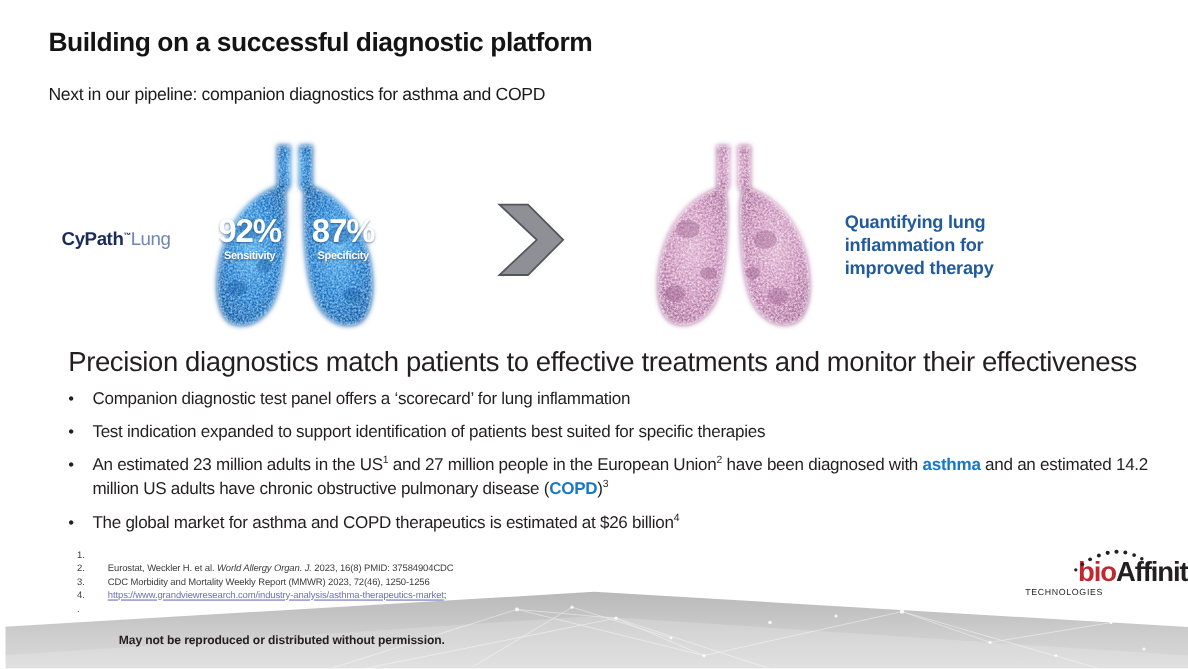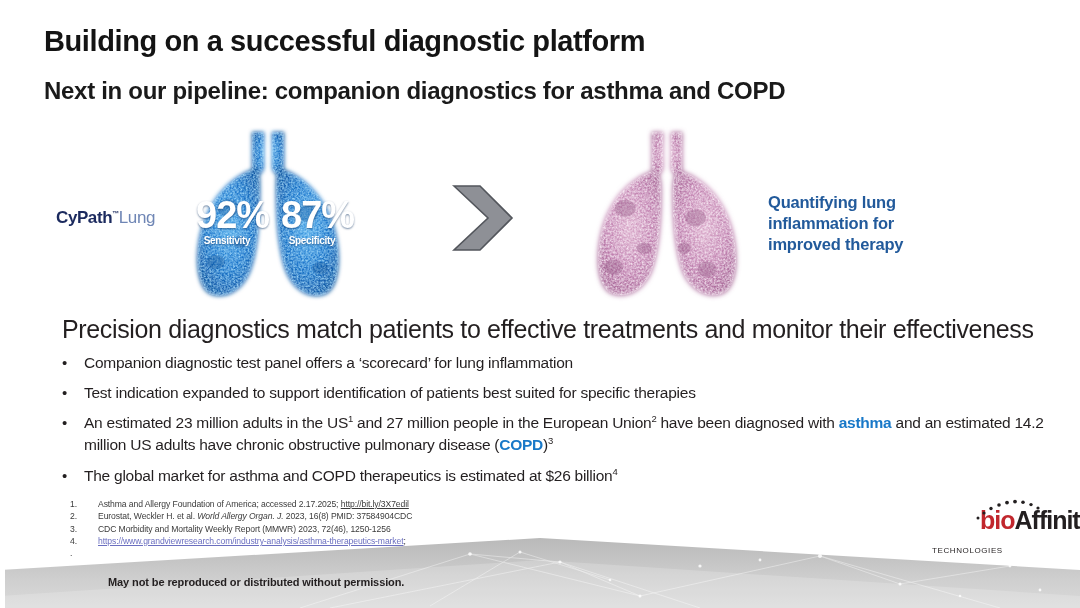--- a/index.html
+++ b/index.html
@@ -2,38 +2,38 @@
 <html><head>
 <meta charset="utf-8">
 <style>
   html,body{margin:0;padding:0;background:#fff;}
   body{width:1080px;height:608px;position:relative;overflow:hidden;
        font-family:"Liberation Sans","DejaVu Sans",sans-serif;color:#231f20;}
 
   .slide{position:absolute;inset:0;background:#ffffff;}
 
   
-  .title{position:absolute;left:44px;top:26px;font-size:29px;font-weight:bold;
+  .title{position:absolute;left:44px;top:26px;font-size:24px;font-weight:bold;
          letter-spacing:-0.4px;color:#141414;line-height:1.05;}
-  .subtitle{position:absolute;left:44px;top:78px;font-size:24px;font-weight:700;
+  .subtitle{position:absolute;left:44px;top:78px;font-size:16px;font-weight:400;
             letter-spacing:-0.3px;color:#1a1a1a;line-height:1.1;}
 
   
   .lung-wrap{position:absolute;}
   .lung-svg{display:block;}
 
   .cypath{position:absolute;left:56px;top:208px;font-size:17px;font-weight:600;
           letter-spacing:-0.4px;white-space:nowrap;}
   .cypath .cy{color:#1b2a5e;}
   .cypath .lg{color:#6f86b5;font-weight:500;}
   .cypath .tm{font-size:7px;vertical-align:super;color:#1b2a5e;}
 
   .statbox{position:absolute;text-align:center;color:#fff;
            text-shadow:0 1px 2px rgba(0,40,90,.55);}
-  .statbox .pct{font-size:38px;font-weight:bold;line-height:1;letter-spacing:-1px;}
+  .statbox .pct{font-size:30px;font-weight:bold;line-height:1;letter-spacing:-1px;}
   .statbox .lbl{font-size:10px;font-weight:bold;line-height:1.1;margin-top:1px;
                 letter-spacing:-0.3px;}
 
   .chevron{position:absolute;left:440px;top:178px;}
 
   .quant{position:absolute;left:768px;top:192px;width:200px;
          font-size:16.5px;font-weight:bold;line-height:1.28;color:#225a9b;
          letter-spacing:-0.2px;}
 
   
@@ -55,21 +55,21 @@
   .refrow .num{width:28px;flex:0 0 28px;}
   .refs a,.refs .lnk{color:#3b3b3b;text-decoration:underline;}
   .refs .weblnk{color:#6b6fc0;text-decoration:underline;}
   .refs em{font-style:italic;}
 
   
   .logo{position:absolute;right:28px;top:508px;width:120px;text-align:left;}
   .logo .word{font-size:25px;font-weight:bold;letter-spacing:-1px;line-height:1;}
   .logo .bio{color:#c1272d;margin-left:48px;}
   .logo .aff{color:#231f20;margin-top:20px;}
-  .logo .tech{font-size:8px;letter-spacing:0.6px;color:#231f20;margin-top:13px;}
+  .logo .tech{font-size:8px;letter-spacing:0.6px;color:#231f20;margin-top:1px;}
   .logo .arc{position:absolute;left:42px;top:-12px;}
 
   
   .band{position:absolute;left:0;bottom:0;width:1080px;height:72px;overflow:hidden;}
   .disclaimer{position:absolute;left:80px;bottom:20px;font-size:11px;font-weight:bold;
               color:#231f20;letter-spacing:-0.1px;padding-left:28px;}
   .leftedge{position:absolute;left:0;top:0;width:5px;height:608px;background:#fff;}
 </style>
 </head>
 <body>
@@ -192,21 +192,20 @@
     </div>
     <div class="bullet">
       <span class="dot">•</span>
       <span class="txt"><span>The global market for asthma and COPD therapeutics is estimated at $26 billion</span><sup>4</sup></span>
     </div>
   </div>
 
   <div class="refs">
     <div class="refrow">
       <span class="num">1.</span>
-      <span><span>Asthma and Allergy Foundation of America; accessed 2.17.2025; </span><span class="lnk">http://bit.ly/3X7edil</span></span>
     </div>
     <div class="refrow">
       <span class="num">2.</span>
       <span><span>Eurostat, Weckler H. et al. </span><em>World Allergy Organ. J.</em><span> 2023, 16(8) PMID: 37584904CDC</span></span>
     </div>
     <div class="refrow">
       <span class="num">3.</span>
       <span>CDC Morbidity and Mortality Weekly Report (MMWR) 2023, 72(46), 1250-1256</span>
     </div>
     <div class="refrow">

